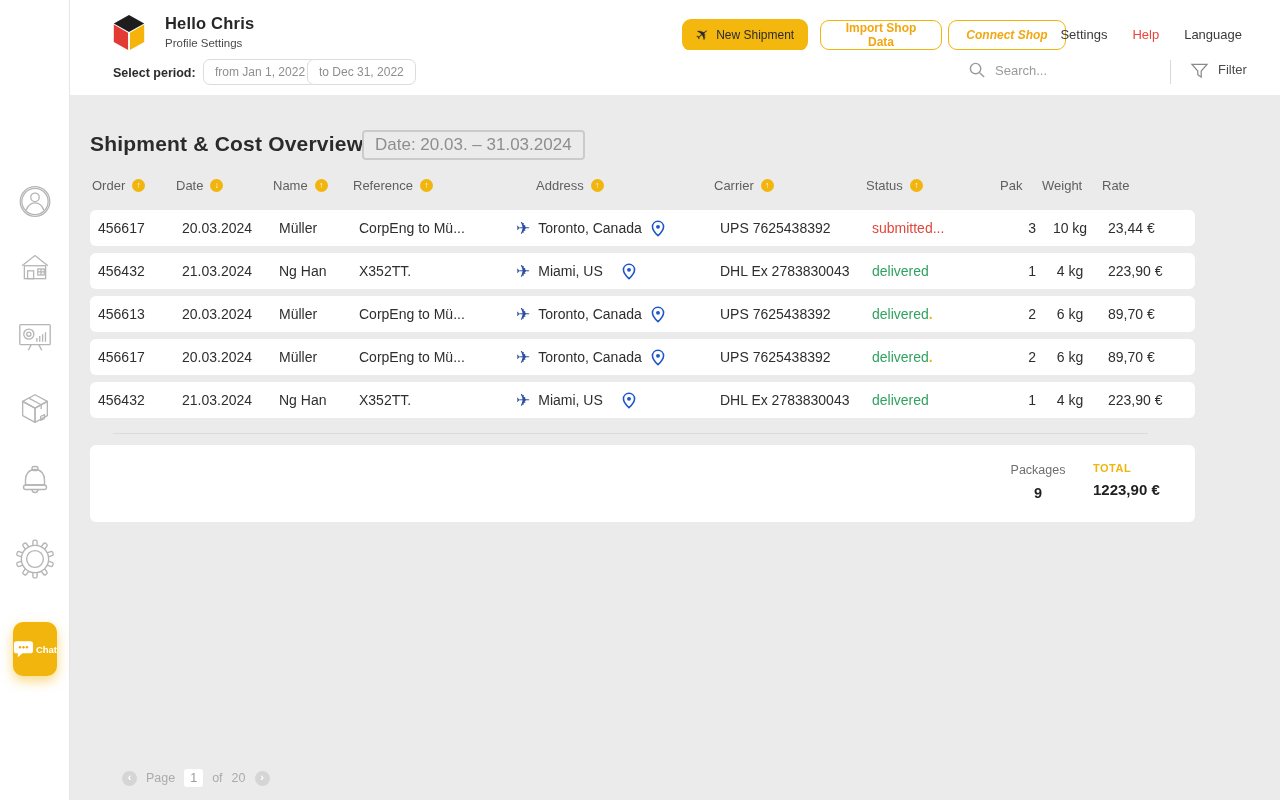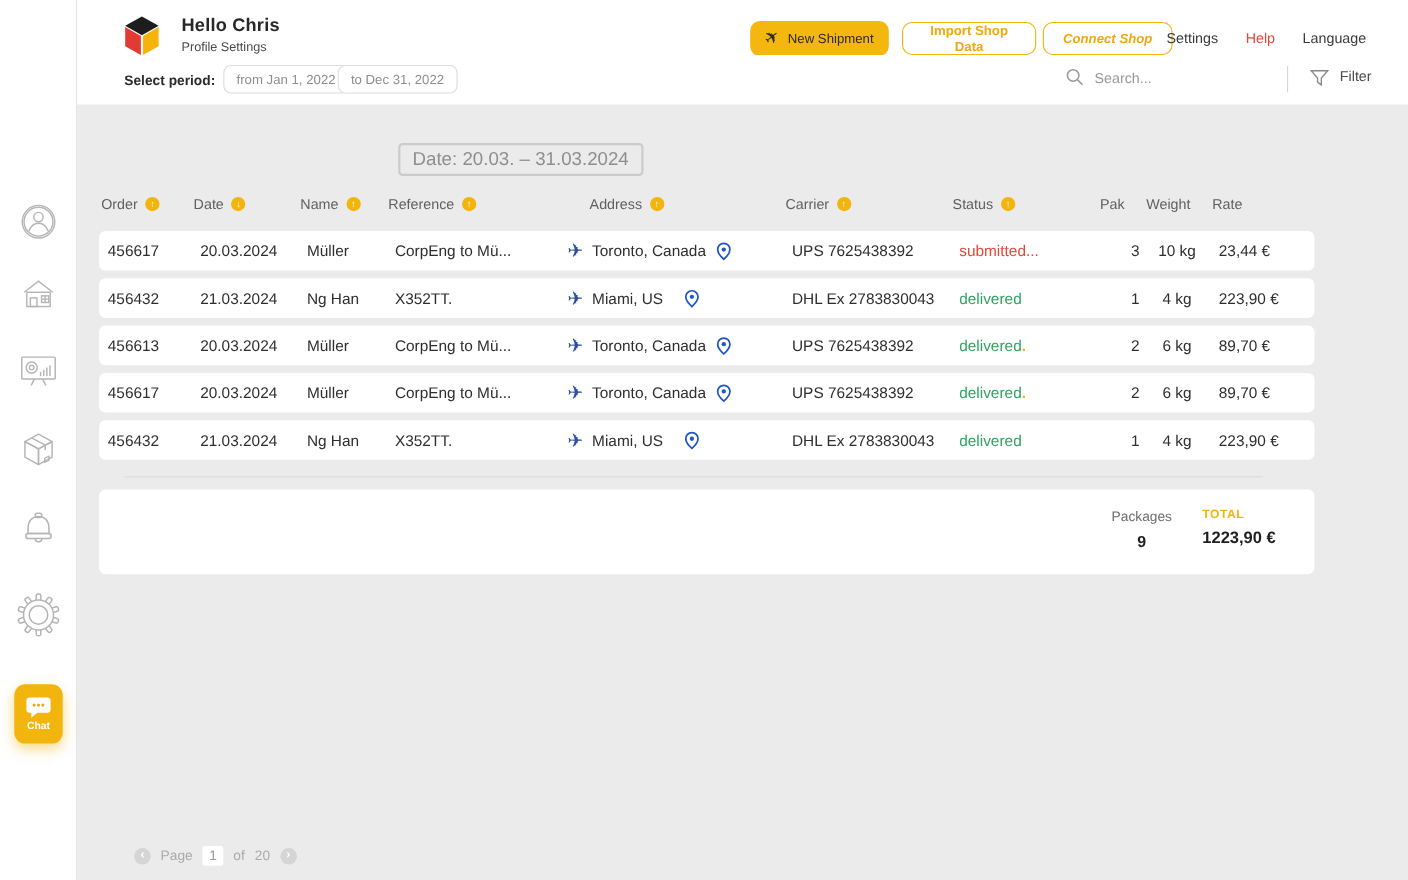--- a/index.html
+++ b/index.html
@@ -4,21 +4,21 @@
 <style>
   * { margin:0; padding:0; box-sizing:border-box; }
   html,body { width:1280px; height:800px; overflow:hidden; }
   body { font-family:"Liberation Sans", sans-serif; }
   .canvas { position:relative; width:1280px; height:800px; background:#ECEBEB; color:#2e2e2e; }
 
   
   .sidebar { position:absolute; left:0; top:0; width:70px; height:800px; background:#fff; border-right:1px solid #E7E5E5; z-index:5; }
   .side-icon { position:absolute; left:50%; transform:translateX(-50%); cursor:pointer; }
   .chat-btn { position:absolute; left:13px; top:622px; width:44px; height:54px; background:#F2B50D; border-radius:10px;
-              display:flex; flex-direction:column; align-items:center; justify-content:center; gap:2px;
+              display:flex; flex-direction:row; align-items:center; justify-content:center; gap:2px;
               box-shadow:0 5px 12px rgba(242,181,13,.5); cursor:pointer; }
   .chat-btn .chat-label { font-size:9.5px; font-weight:bold; color:#fff; }
 
   
   .topbar { position:absolute; left:70px; top:0; width:1210px; height:66px; background:#fff; border-bottom:1px solid #EFEDED; }
   .logo { position:absolute; left:40px; top:13px; width:38px; height:40px; }
   .hello { position:absolute; left:95px; top:14px; }
   .hello .greet { font-size:16.5px; font-weight:bold; color:#272727; letter-spacing:.2px; }
   .hello .sub { font-size:11.5px; color:#4a4a4a; margin-top:4px; }
   .btn-solid { position:absolute; left:612px; top:19px; width:126px; height:32px; background:#F4B70D; border:none; border-radius:9px;
@@ -205,20 +205,21 @@
     </div>
     <div class="vdivider"></div>
     <div class="filter-wrap">
       <svg width="19" height="17" viewBox="0 0 20 18" fill="none" stroke="#8a8a8a" stroke-width="1.3">
         <path d="M2 2.5 h16 l-6.2 7 v6.5 l-3.6 -2.6 v-3.9 z"></path>
       </svg>
       <span>Filter</span>
     </div>
   </div>
 
+  <div class="page-title">Shipment &amp; Cost Overview</div>
   <div class="date-box">Date: 20.03. – 31.03.2024</div>
 
   <div class="thead tgrid">
     <div class="th">
         <span>Order</span>
         <span class="sort">↑</span>
       </div>
     <div class="th">
         <span>Date</span>
         <span class="sort">↓</span>

